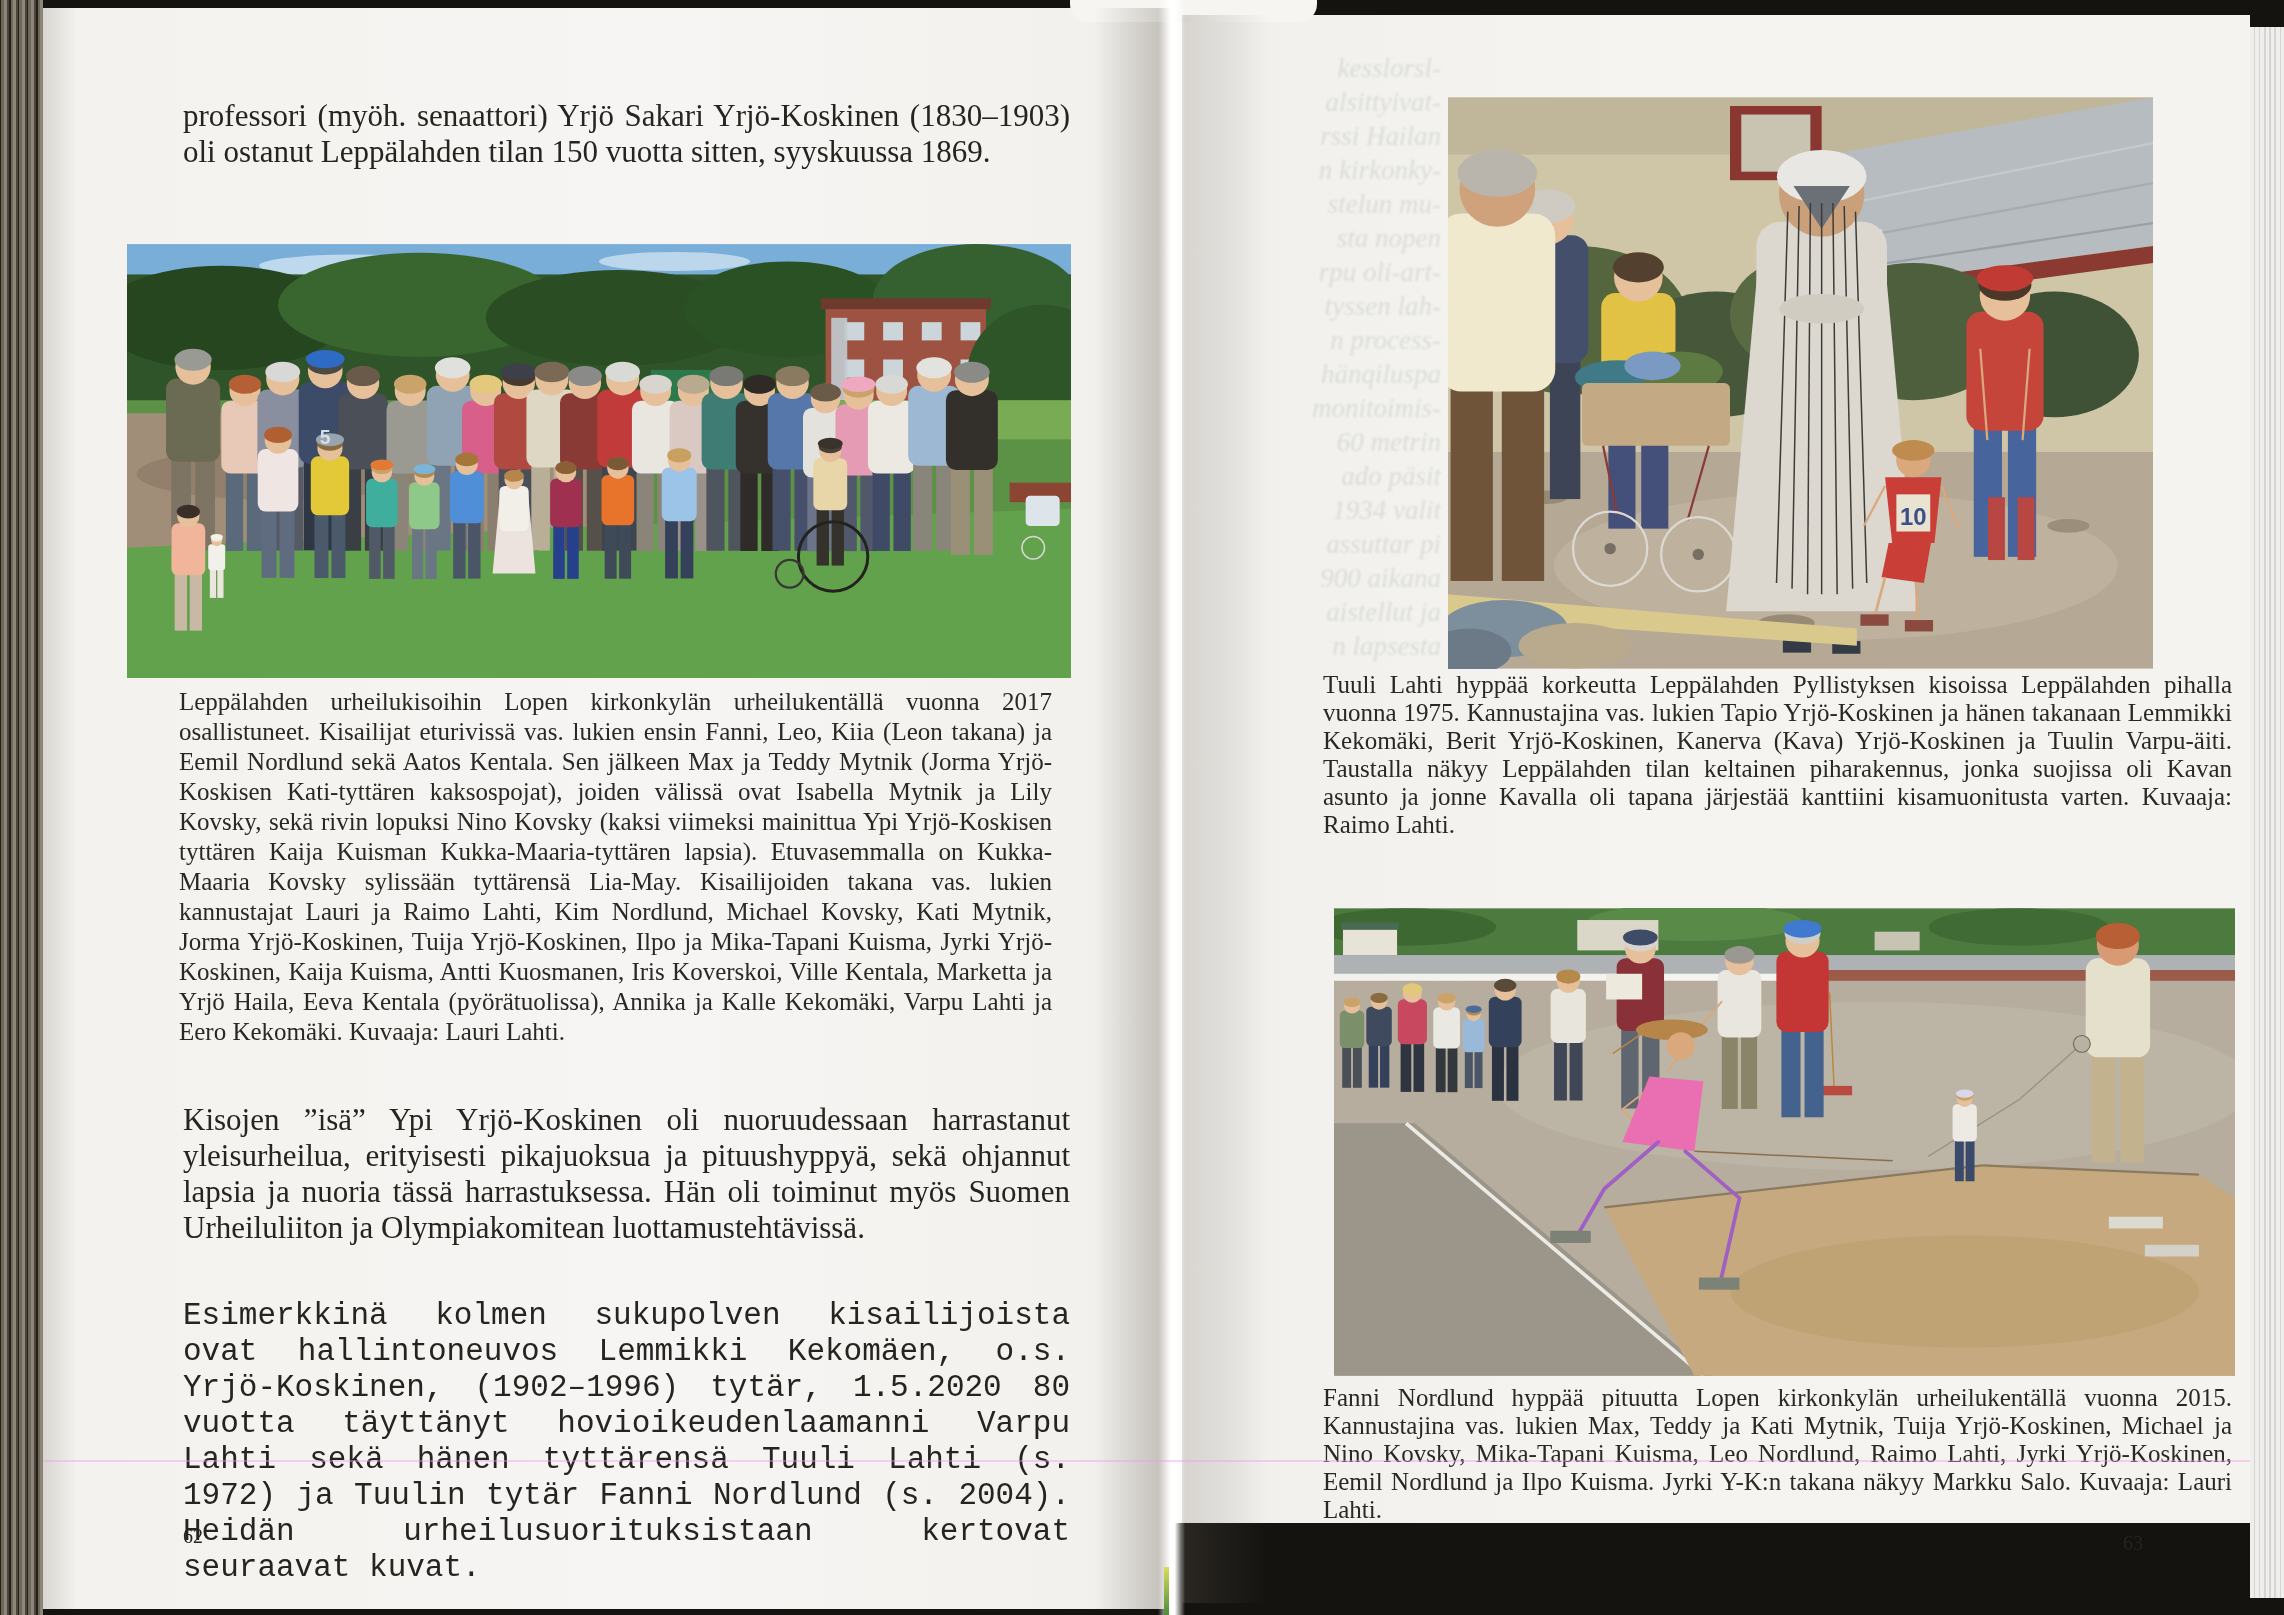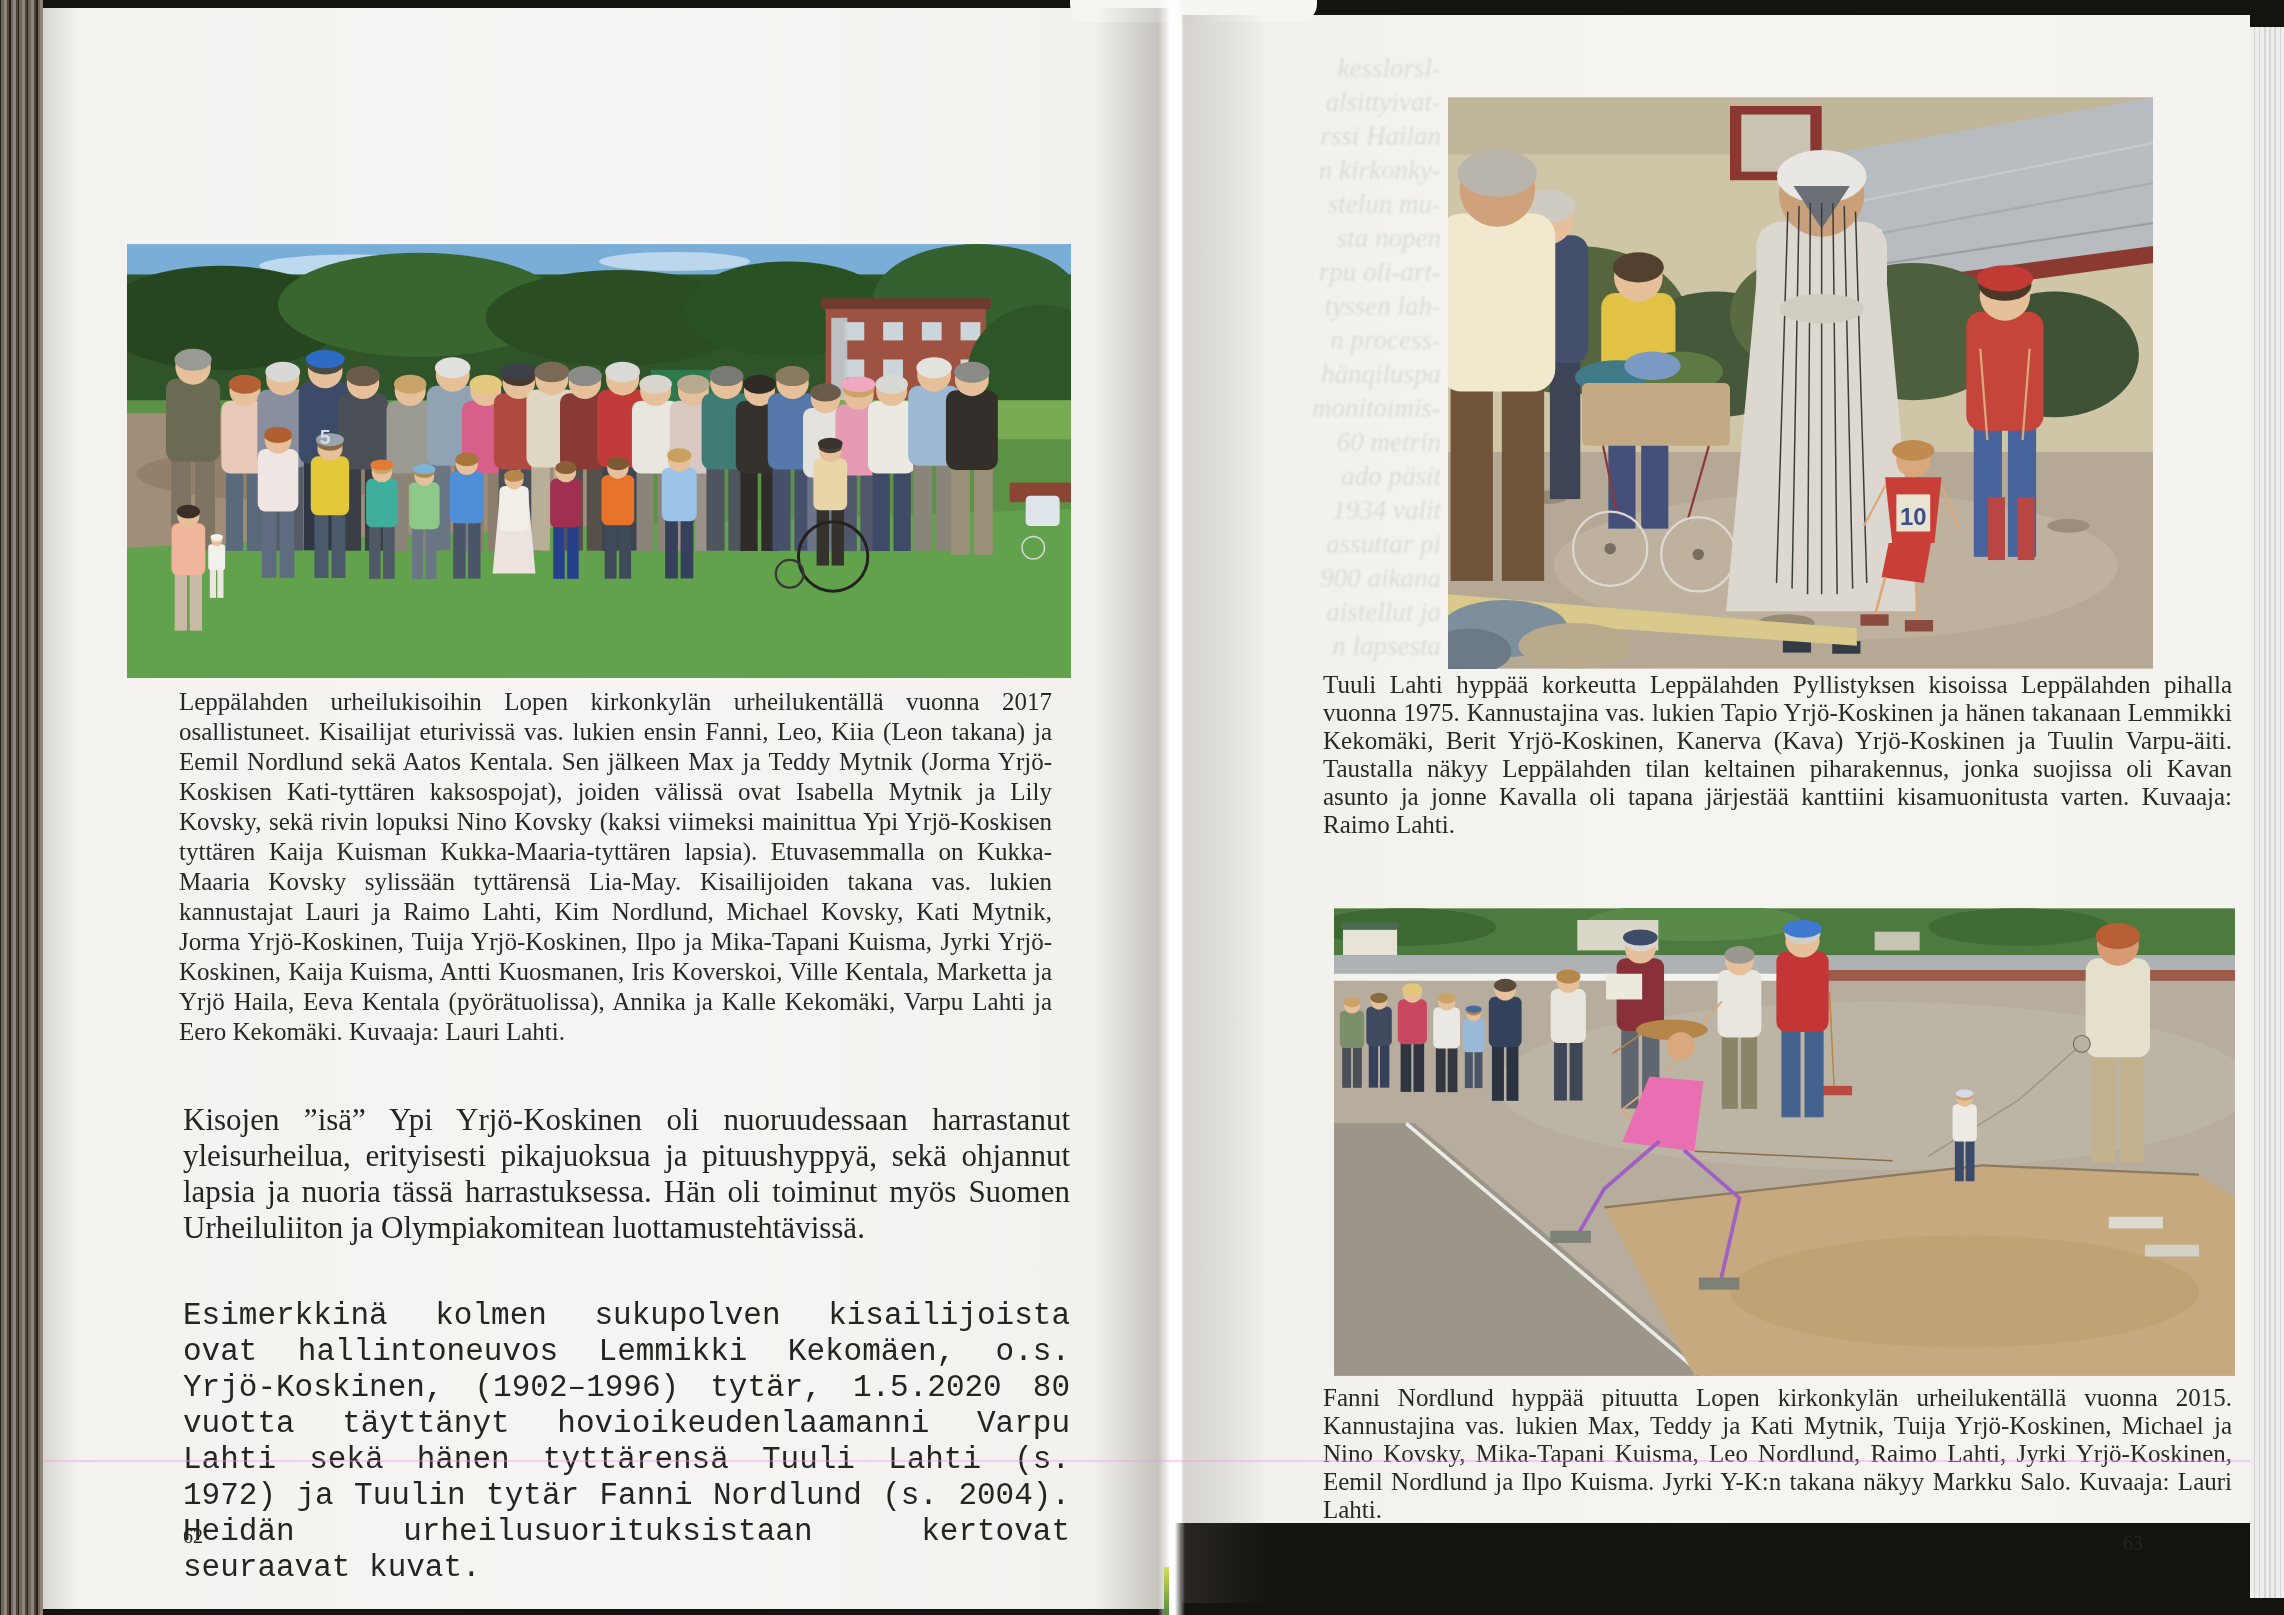--- a/index.html
+++ b/index.html
@@ -43,20 +43,21 @@
     font-style:italic;font-size:27px;line-height:34px;color:#66755c;opacity:0.17;
     filter:blur(1px);}
 </style>
 </head>
 <body>
 
 <div>
   <div id="left-edge"></div>
 
   <div id="left-page" class="page">
+    <div class="body-text" style="top:90px;">professori (myöh. senaattori) Yrjö Sakari Yrjö-Koskinen (1830–1903) oli ostanut Leppälahden tilan 150 vuotta sitten, syyskuussa 1869.</div>
     <svg id="photo-group" class="photo" width="944" height="434" viewBox="0 0 1262 580">
         <rect x="0" y="0" width="1262" height="174" fill="#79aed8"></rect>
         <ellipse cx="302.88" cy="29" rx="126.2" ry="15.08" fill="#cfe3f2" opacity="0.8"></ellipse>
         <ellipse cx="731.96" cy="23.2" rx="100.96" ry="12.76" fill="#d8e8f5" opacity="0.7"></ellipse>
         <rect x="0" y="40.6" width="1262" height="179.8" fill="#2f5429"></rect>
         <ellipse cx="126.2" cy="98.6" rx="164.06" ry="69.6" fill="#25461f"></ellipse>
         <ellipse cx="391.22" cy="81.2" rx="189.3" ry="69.6" fill="#39662f"></ellipse>
         <ellipse cx="656.24" cy="98.6" rx="176.68" ry="63.8" fill="#2a4d24"></ellipse>
         <ellipse cx="883.4" cy="87" rx="138.82" ry="63.8" fill="#2a5124"></ellipse>
         <ellipse cx="1135.8" cy="75.4" rx="138.82" ry="75.4" fill="#356030"></ellipse>

